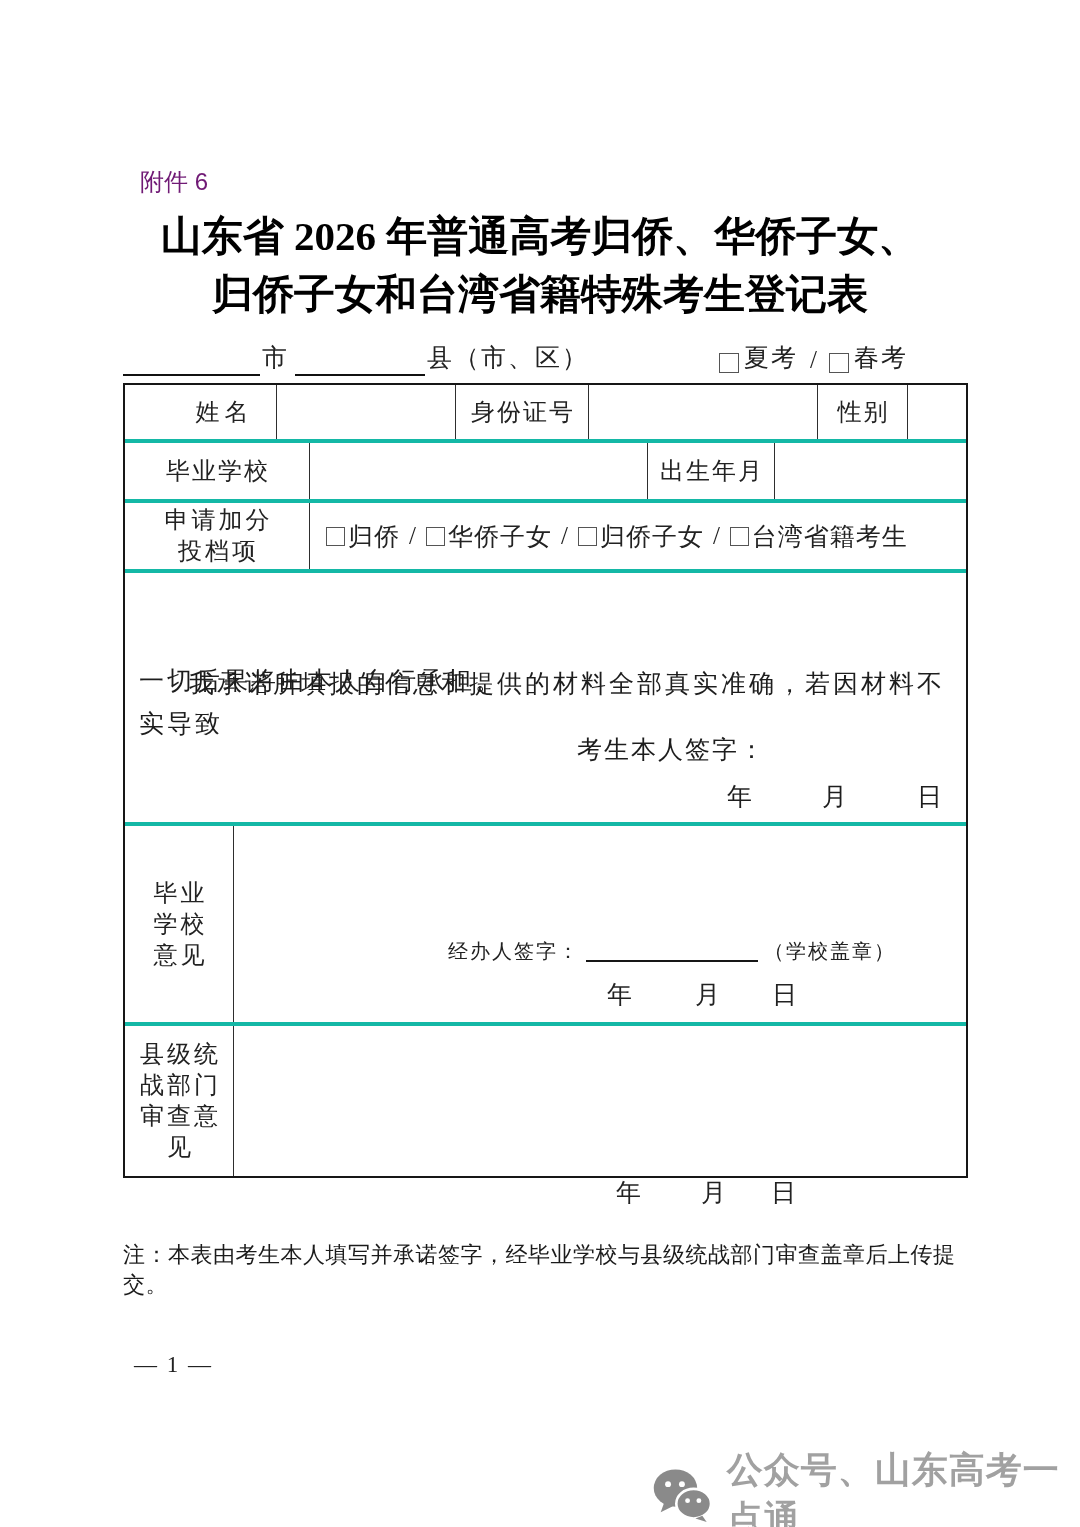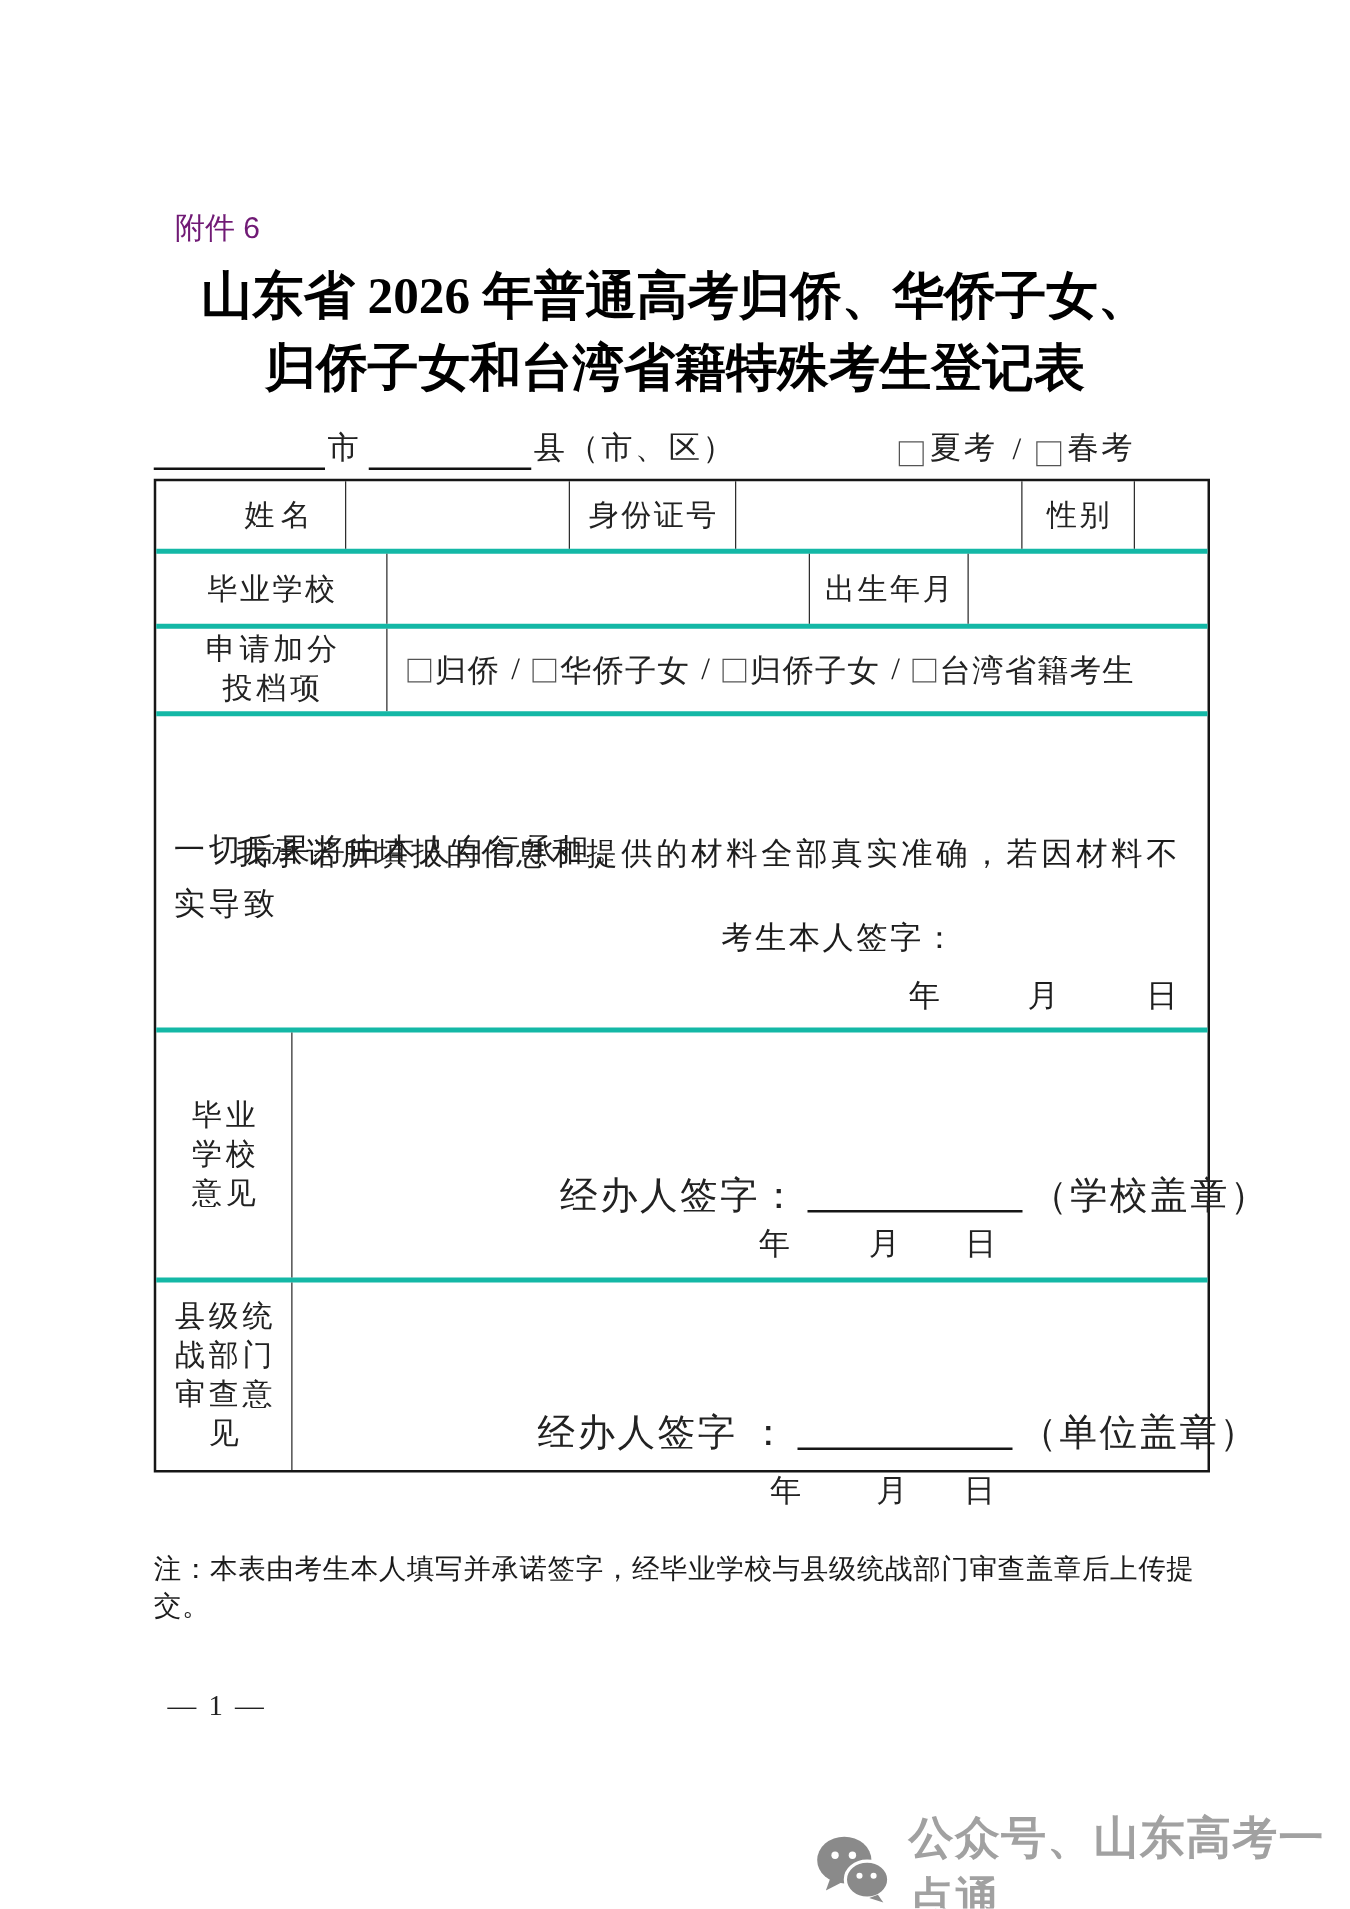--- a/index.html
+++ b/index.html
@@ -79,21 +79,21 @@
   .opt .cb { width:19px; height:19px; margin:0 3px 0 0; vertical-align:-2px; }
   .opt-sep { padding:0 9px; }
   
   .decl-line { position:absolute; left:14px; width:812px; font-size:25px; letter-spacing:3px; line-height:40px; }
   .decl-line.l1 { top:48px; text-indent:2em;margin-top:43px; }
   .decl-line.l2 { top:88px; }
   .decl-sign { position:absolute; left:452px; top:160px; font-size:25px; letter-spacing:2px; }
   .date-abs { position:absolute; font-size:25px; }
   
   .op-content { position:relative; display:block; }
-  .sign-row { position:absolute; font-size:30px; letter-spacing:2px; white-space:nowrap; }
+  .sign-row { position:absolute; font-size:20px; letter-spacing:2px; white-space:nowrap; }
   .sig-blank { display:inline-block; width:172px; height:26px; border-bottom:2px solid #161616; margin:0 6px; vertical-align:-4px; }
   
   .note {
     position:absolute; left:123px; top:1240px; width:860px;
     font-size:22px; letter-spacing:0.5px; color:#1b1b1b;
   }
   .page-number { position:absolute; left:134px; top:1352px; font-size:23px; color:#222; letter-spacing:2px; }
   
   .watermark {
     position:absolute; left:652px; top:1446px; display:flex; align-items:center;
@@ -212,23 +212,20 @@
     <div class="t-row r6">
       <div class="t-cell nb w108">
         <span class="stack">
           <span>县级统</span>
           <span>战部门</span>
           <span>审查意</span>
           <span>见</span>
         </span>
       </div>
       <div class="t-cell fill op-content">
-        <span class="sign-row" style="left:196px; top:100px;">
-          <span>经办人签字 ：</span><span class="sig-blank"></span><span>（单位盖章）</span>
-        </span>
         <span class="date-abs" style="left:382px; top:150px;">年</span>
         <span class="date-abs" style="left:467px; top:150px;">月</span>
         <span class="date-abs" style="left:537px; top:150px;">日</span>
       </div>
     </div>
 
   </div>
 
   <div class="note">注：本表由考生本人填写并承诺签字，经毕业学校与县级统战部门审查盖章后上传提交。</div>
 

